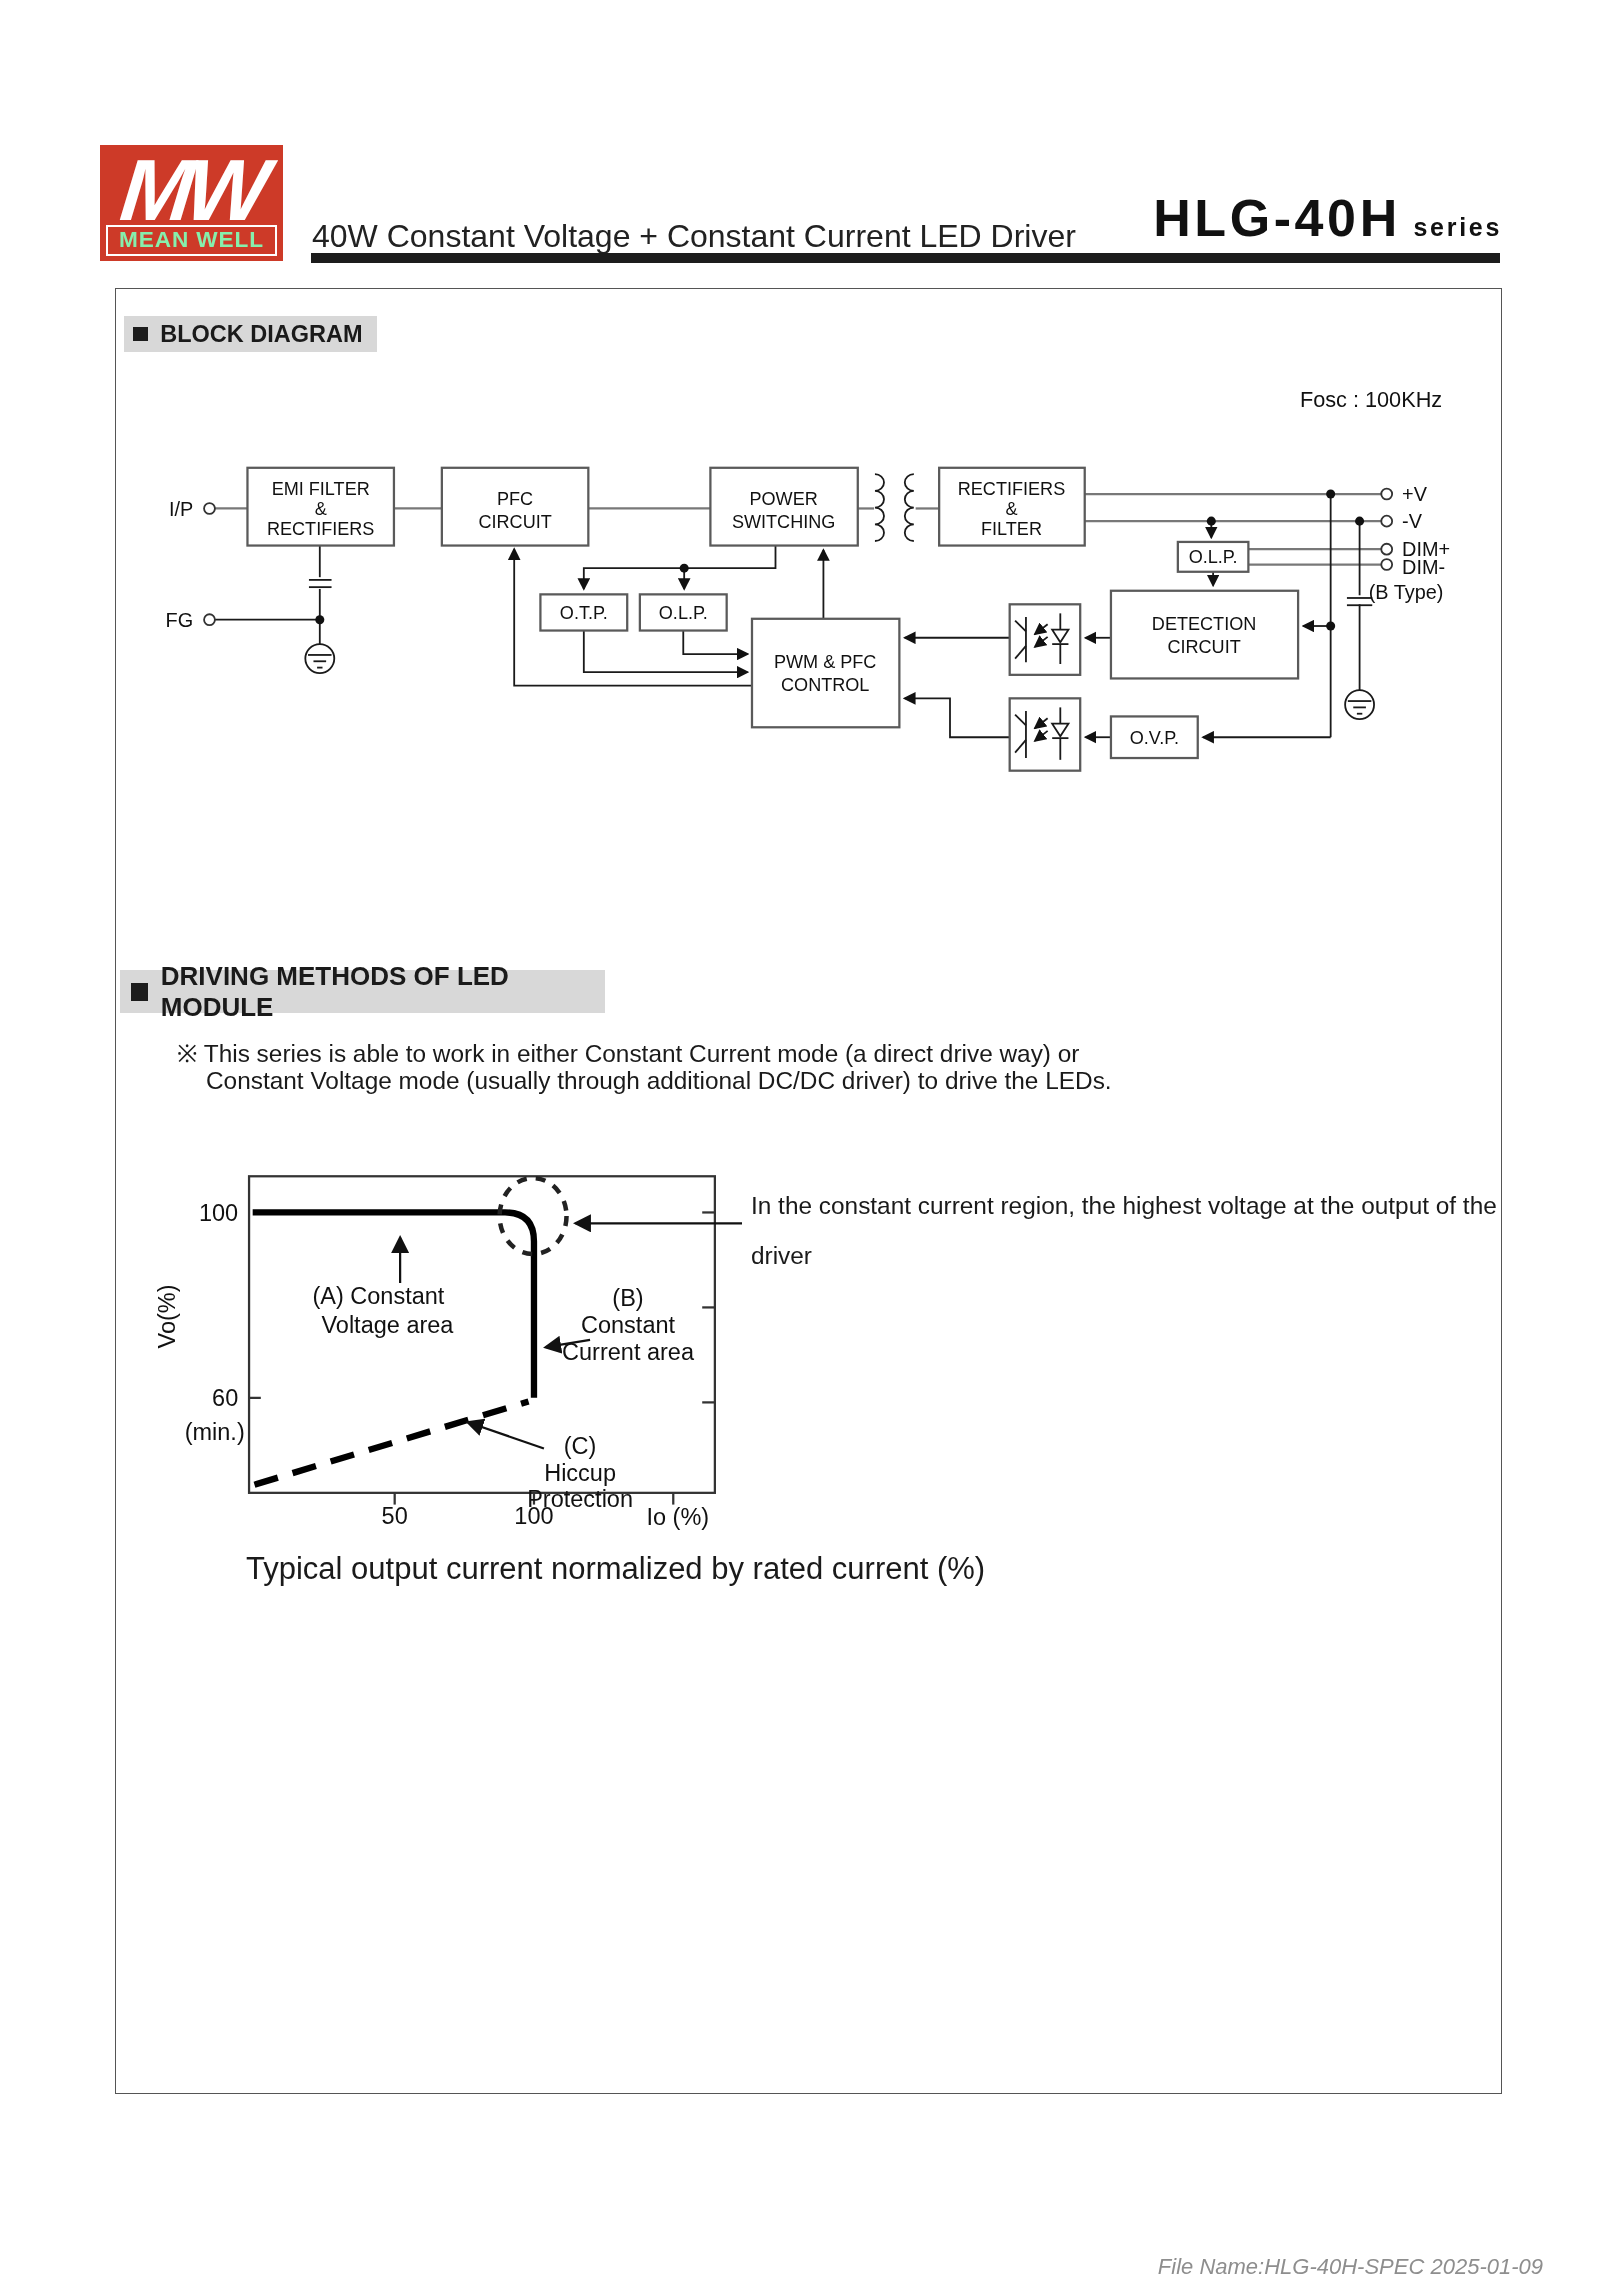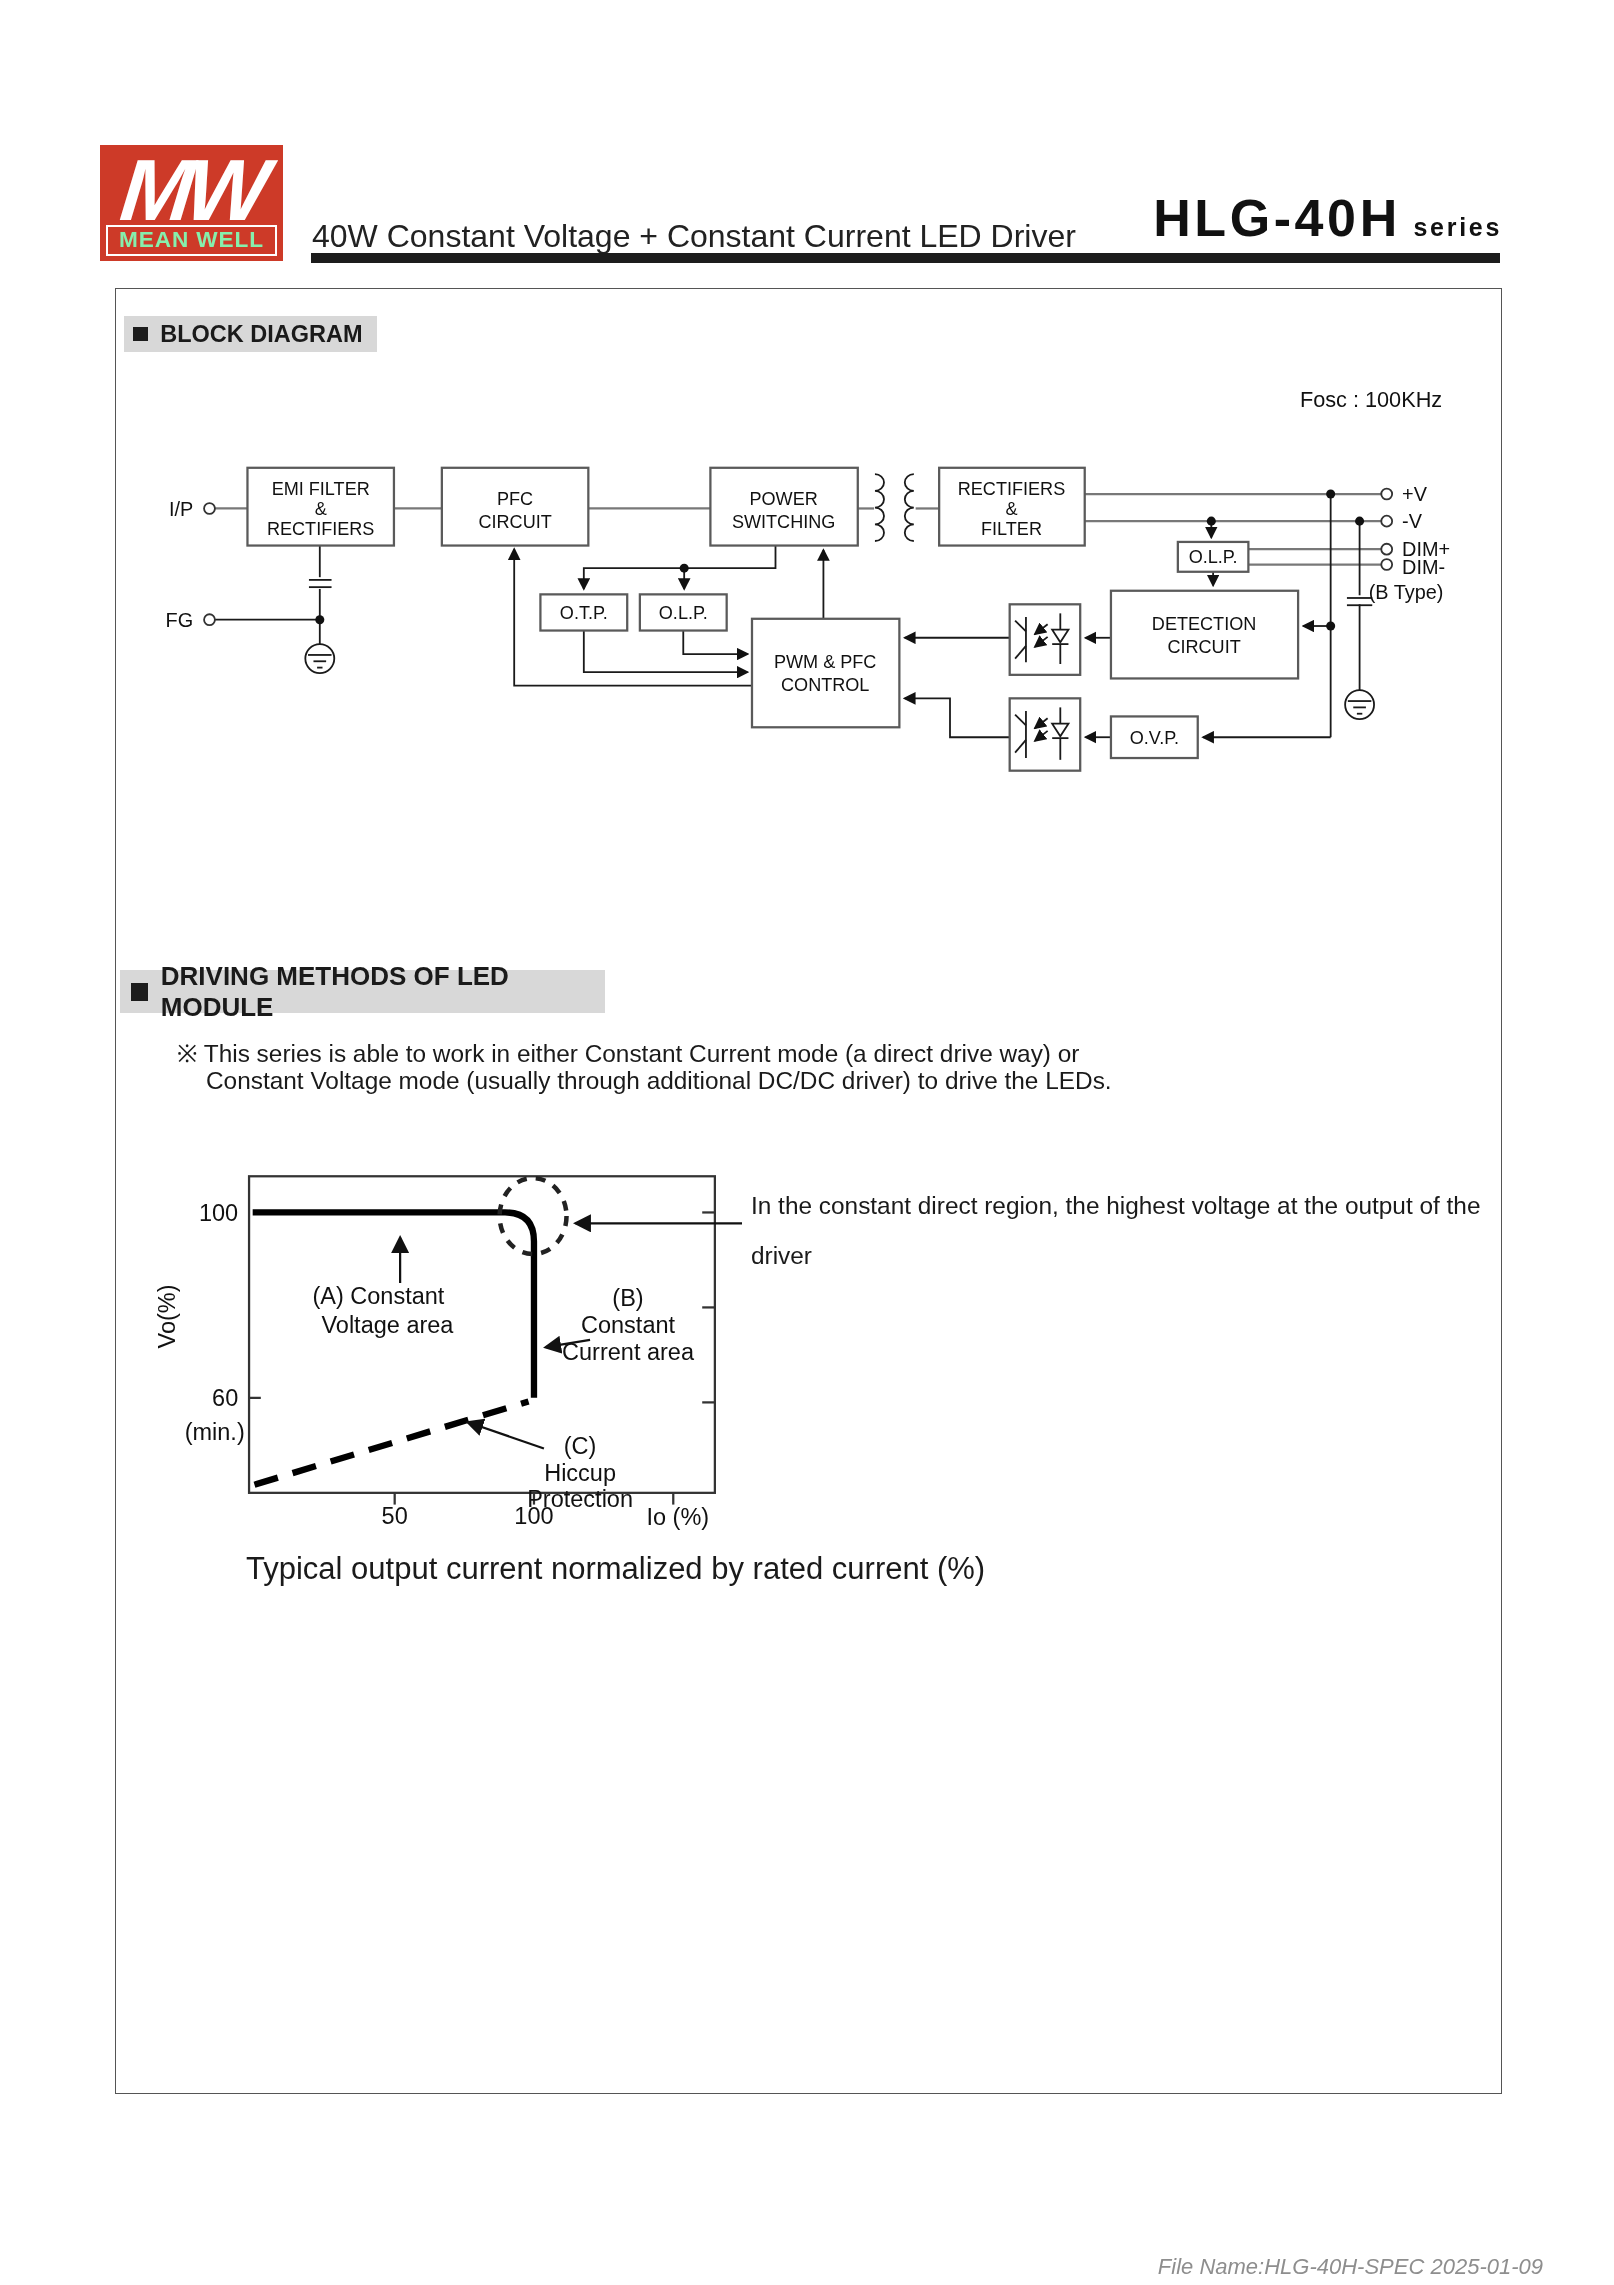--- a/index.html
+++ b/index.html
@@ -295,19 +295,19 @@
     <text x="694" y="1443">(B)</text>
     <text x="694" y="1473">Constant</text>
     <text x="694" y="1503">Current area</text>
     <text x="641" y="1607">(C)</text>
     <text x="641" y="1637">Hiccup</text>
     <text x="641" y="1666">Protection</text>
   </g>
 </svg>
 
 <div class="abs info">
-  <div>In the constant direct region, the highest voltage at the output of the driver</div>
+  <div>In the constant current region, the highest voltage at the output of the driver</div>
 </div>
 
 <div class="abs caption">Typical output current normalized by rated current (%)</div>
 
 <div class="abs footer">File Name:HLG-40H-SPEC  2025-01-09</div>
 
 
 </body></html>

